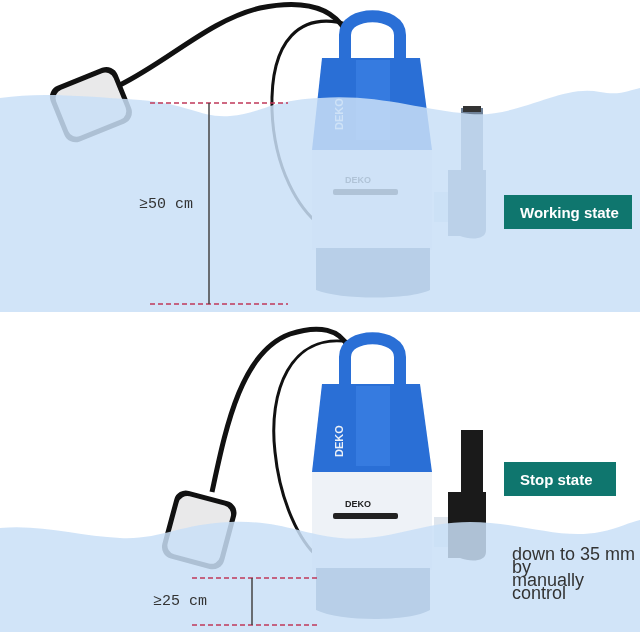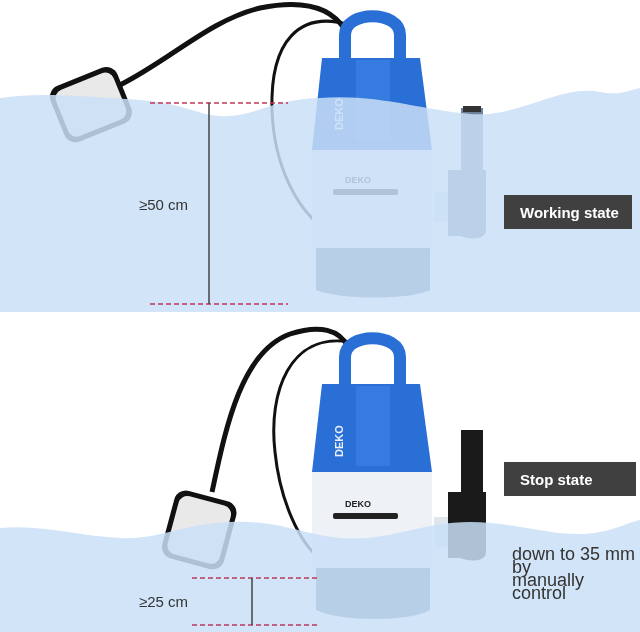--- a/index.html
+++ b/index.html
@@ -1,22 +1,22 @@
 <!DOCTYPE html>
 <html><head>
   <meta charset="utf-8">
   <style>
     html, body { margin: 0; padding: 0; }
     body { width: 640px; height: 632px; background: #ffffff; position: relative; overflow: hidden; font-family: "Liberation Sans", sans-serif; }
     .panel { position: absolute; left: 0; width: 640px; overflow: hidden; background: #ffffff; }
     .panel-top { top: 0; height: 312px; }
     .panel-bottom { top: 312px; height: 320px; }
     .scene { position: absolute; left: 0; top: 0; width: 640px; height: 100%; }
-    .label-box { position: absolute; background: #404040; color: #ffffff; font-weight: bold; font-size: 15px; padding: 0 0 0 16px; box-sizing: border-box; display: flex; align-items: center; }
-    .dim-text { position: absolute; color: #333333; font-size: 15px; }
+    .label-box { position: absolute; background: #0f766e; color: #ffffff; font-weight: bold; font-size: 15px; padding: 0 0 0 16px; box-sizing: border-box; display: flex; align-items: center; }
+    .dim-text { position: absolute; color: #333333; font-size: 15px; font-family: Liberation Mono, monospace; }
     .note-text { position: absolute; color: #333333; font-size: 18px; line-height: 13px; }
   </style>
 </head>
 <body>
 
 <div class="panel panel-top">
   <svg class="scene" viewBox="0 0 640 312" width="640" height="312">
 
     <path d="M120 85 C 170 60, 210 20, 260 8 C 300 0, 330 5, 345 30" stroke="#111" stroke-width="5" fill="none"></path>
     <path d="M350 25 C 300 10, 270 40, 272 110 C 274 170, 300 210, 320 225" stroke="#111" stroke-width="3" fill="none"></path>
@@ -78,19 +78,19 @@
       <rect x="168" y="183" width="64" height="70" rx="12" fill="#111"></rect>
       <rect x="173" y="188" width="54" height="60" rx="9" fill="#e9e9ea"></rect>
     </g>
 
     <path d="M0 216 C 40 212, 80 224, 120 226 C 160 228, 180 212, 230 210 C 280 208, 300 222, 340 226 C 390 230, 420 210, 470 210 C 520 210, 560 228, 600 220 C 620 216, 630 210, 640 208 L640 320 L0 320 Z" fill="#c9dff7" fill-opacity="0.85"></path>
 
     <line x1="192" y1="266" x2="320" y2="266" stroke="#c0395a" stroke-width="1.5" stroke-dasharray="5 3"></line>
     <line x1="192" y1="313" x2="320" y2="313" stroke="#c0395a" stroke-width="1.5" stroke-dasharray="5 3"></line>
     <line x1="252" y1="266" x2="252" y2="313" stroke="#444" stroke-width="1.5"></line>
   </svg>
-  <div class="dim-text" style="left:139px; top:281px;">≥25 cm</div>
-  <div class="label-box" style="left:504px; top:150px; width:132px; height:34px;">Stop state</div>
+  <div class="dim-text" style="left:153px; top:281px;">≥25 cm</div>
+  <div class="label-box" style="left:504px; top:150px; width:112px; height:34px;">Stop state</div>
   <div class="note-text" style="left:512px; top:236px;">
     <div>down to 35 mm by</div>
     <div>manually control</div>
   </div>
 </div>
 
 </body></html>

